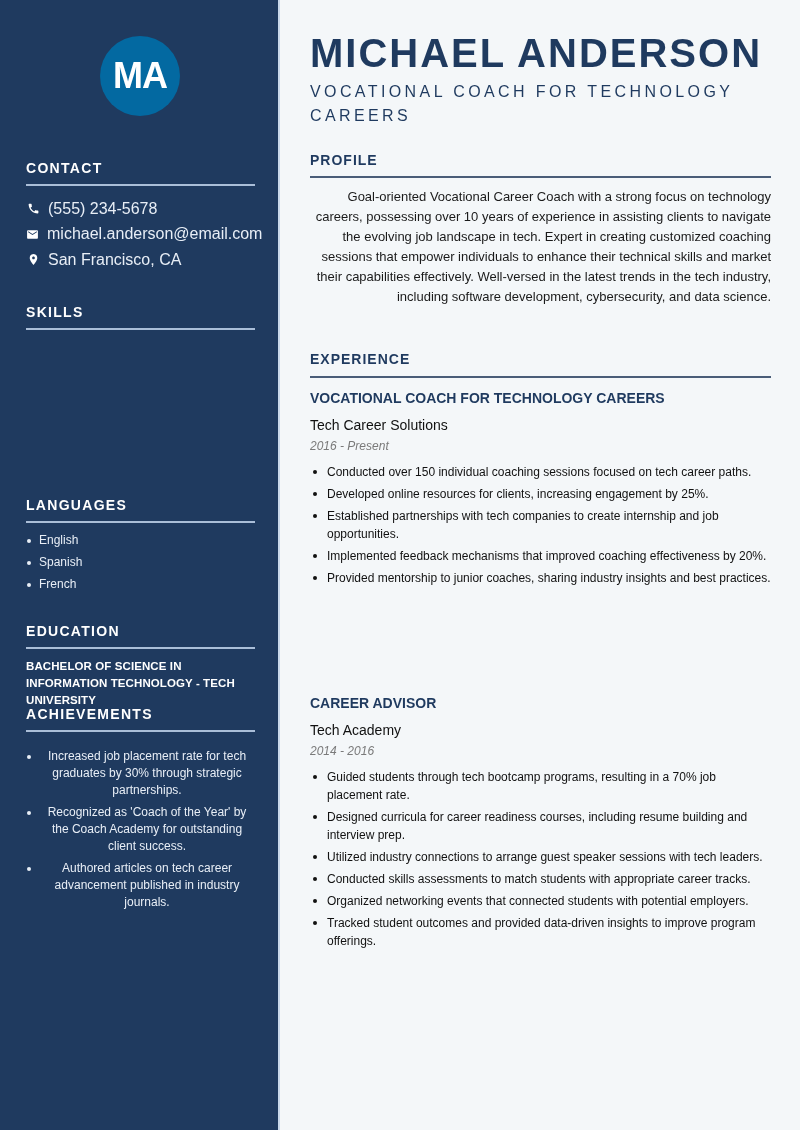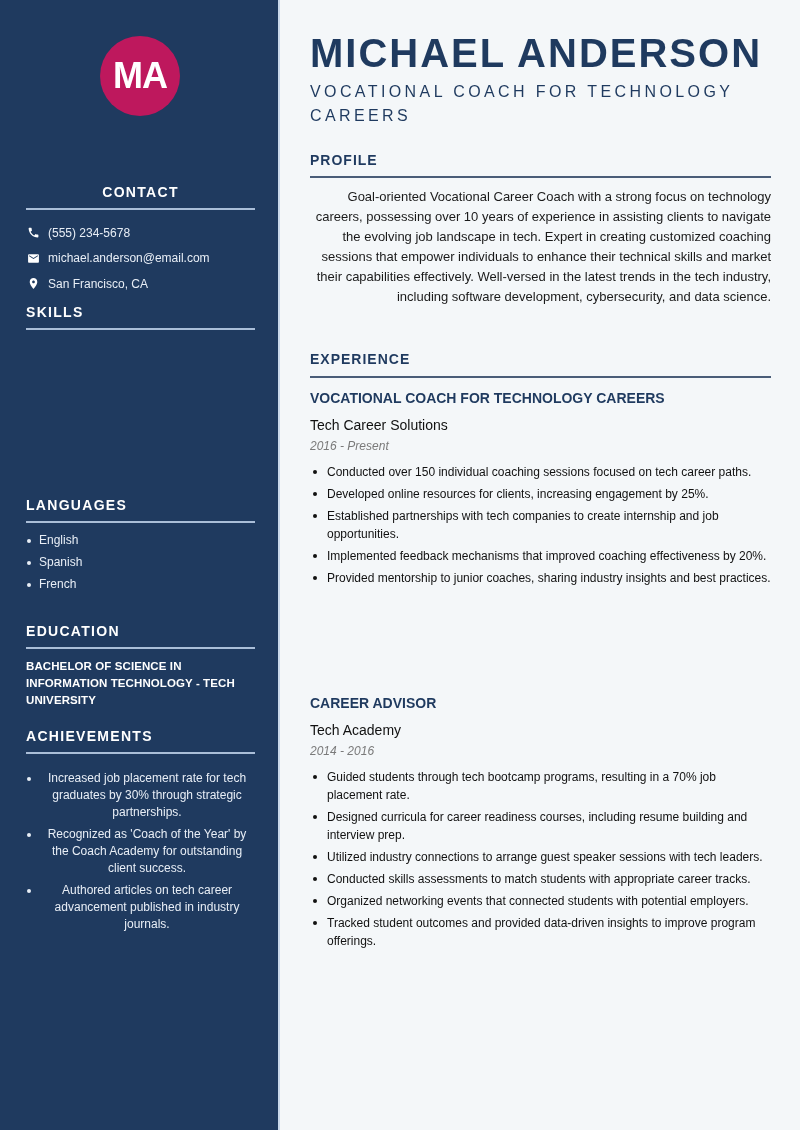--- a/index.html
+++ b/index.html
@@ -13,38 +13,38 @@
     position: absolute; left: 0; top: 0;
     width: 280px; height: 1130px;
     background: #1f3a5f;
     color: #ffffff;
     border-right: 2px solid #c9d8ea;
     padding: 0 26px 0 26px;
   }
   .monogram {
     position: absolute; left: 100px; top: 36px;
     width: 80px; height: 80px; border-radius: 50%;
-    background: #be185d;
+    background: #0369a1;
     color: #ffffff;
     font-weight: bold; font-size: 36px;
     display: flex; align-items: center; justify-content: center;
     letter-spacing: -1px;
   }
   .side-section { position: absolute; left: 26px; width: 229px; }
   .side-head {
     font-size: 14px; font-weight: bold; letter-spacing: 1.3px;
     color: #ffffff; line-height: 16px;
   }
   .side-rule {
     height: 2px; background: #b9cde6; margin-top: 8px; opacity: 0.9;
   }
   .contact-list { list-style: none; margin-top: 10px; }
   .contact-item {
     display: flex; align-items: center; height: 25.5px;
-    font-size: 12px; color: #e8eef6;
+    font-size: 16px; color: #e8eef6;
   }
   .contact-icon { width: 14px; height: 14px; margin-right: 8px; display: inline-flex; align-items: center; justify-content: center; }
   .contact-icon svg { width: 13px; height: 13px; fill: #ffffff; }
   .bullet-list { list-style: none; margin-top: 9px; }
   .bullet-list li {
     position: relative; padding-left: 13px;
     font-size: 12px; line-height: 17px; color: #e8eef6;
     margin-bottom: 5px;
   }
   .bullet-list li::before {
@@ -102,21 +102,21 @@
   }
 </style>
 </head>
 <body>
 
 <aside class="sidebar">
   <div class="monogram">
     <span>MA</span>
   </div>
 
-  <section class="side-section" style="top:184px;text-align:center;">
+  <section class="side-section" style="top:160px;">
     <h2 class="side-head">CONTACT</h2>
     <div class="side-rule"></div>
     <ul class="contact-list">
       <li class="contact-item">
         <span class="contact-icon">
           <svg viewBox="0 0 24 24">
               <path d="M6.6 10.8c1.4 2.8 3.8 5.1 6.6 6.6l2.2-2.2c.3-.3.7-.4 1-.2 1.1.4 2.3.6 3.6.6.6 0 1 .4 1 1V20c0 .6-.4 1-1 1C10.6 21 3 13.4 3 4c0-.6.4-1 1-1h3.5c.6 0 1 .4 1 1 0 1.3.2 2.5.6 3.6.1.3 0 .7-.2 1l-2.3 2.2z"></path>
             </svg>
         </span>
         <a>(555) 234-5678</a>
@@ -154,21 +154,21 @@
       <li>French</li>
     </ul>
   </section>
 
   <section class="side-section" style="top:623px;">
     <h2 class="side-head">EDUCATION</h2>
     <div class="side-rule"></div>
     <p class="edu-text">BACHELOR OF SCIENCE IN INFORMATION TECHNOLOGY - TECH UNIVERSITY</p>
   </section>
 
-  <section class="side-section" style="top:728px;">
+  <section class="side-section" style="top:706px;">
     <h2 class="side-head">ACHIEVEMENTS</h2>
     <div class="side-rule"></div>
     <ul class="bullet-list" style="margin-top:16px;text-align:center;">
       <li>Increased job placement rate for tech graduates by 30% through strategic partnerships.</li>
       <li>Recognized as 'Coach of the Year' by the Coach Academy for outstanding client success.</li>
       <li>Authored articles on tech career advancement published in industry journals.</li>
     </ul>
   </section>
 </aside>
 

